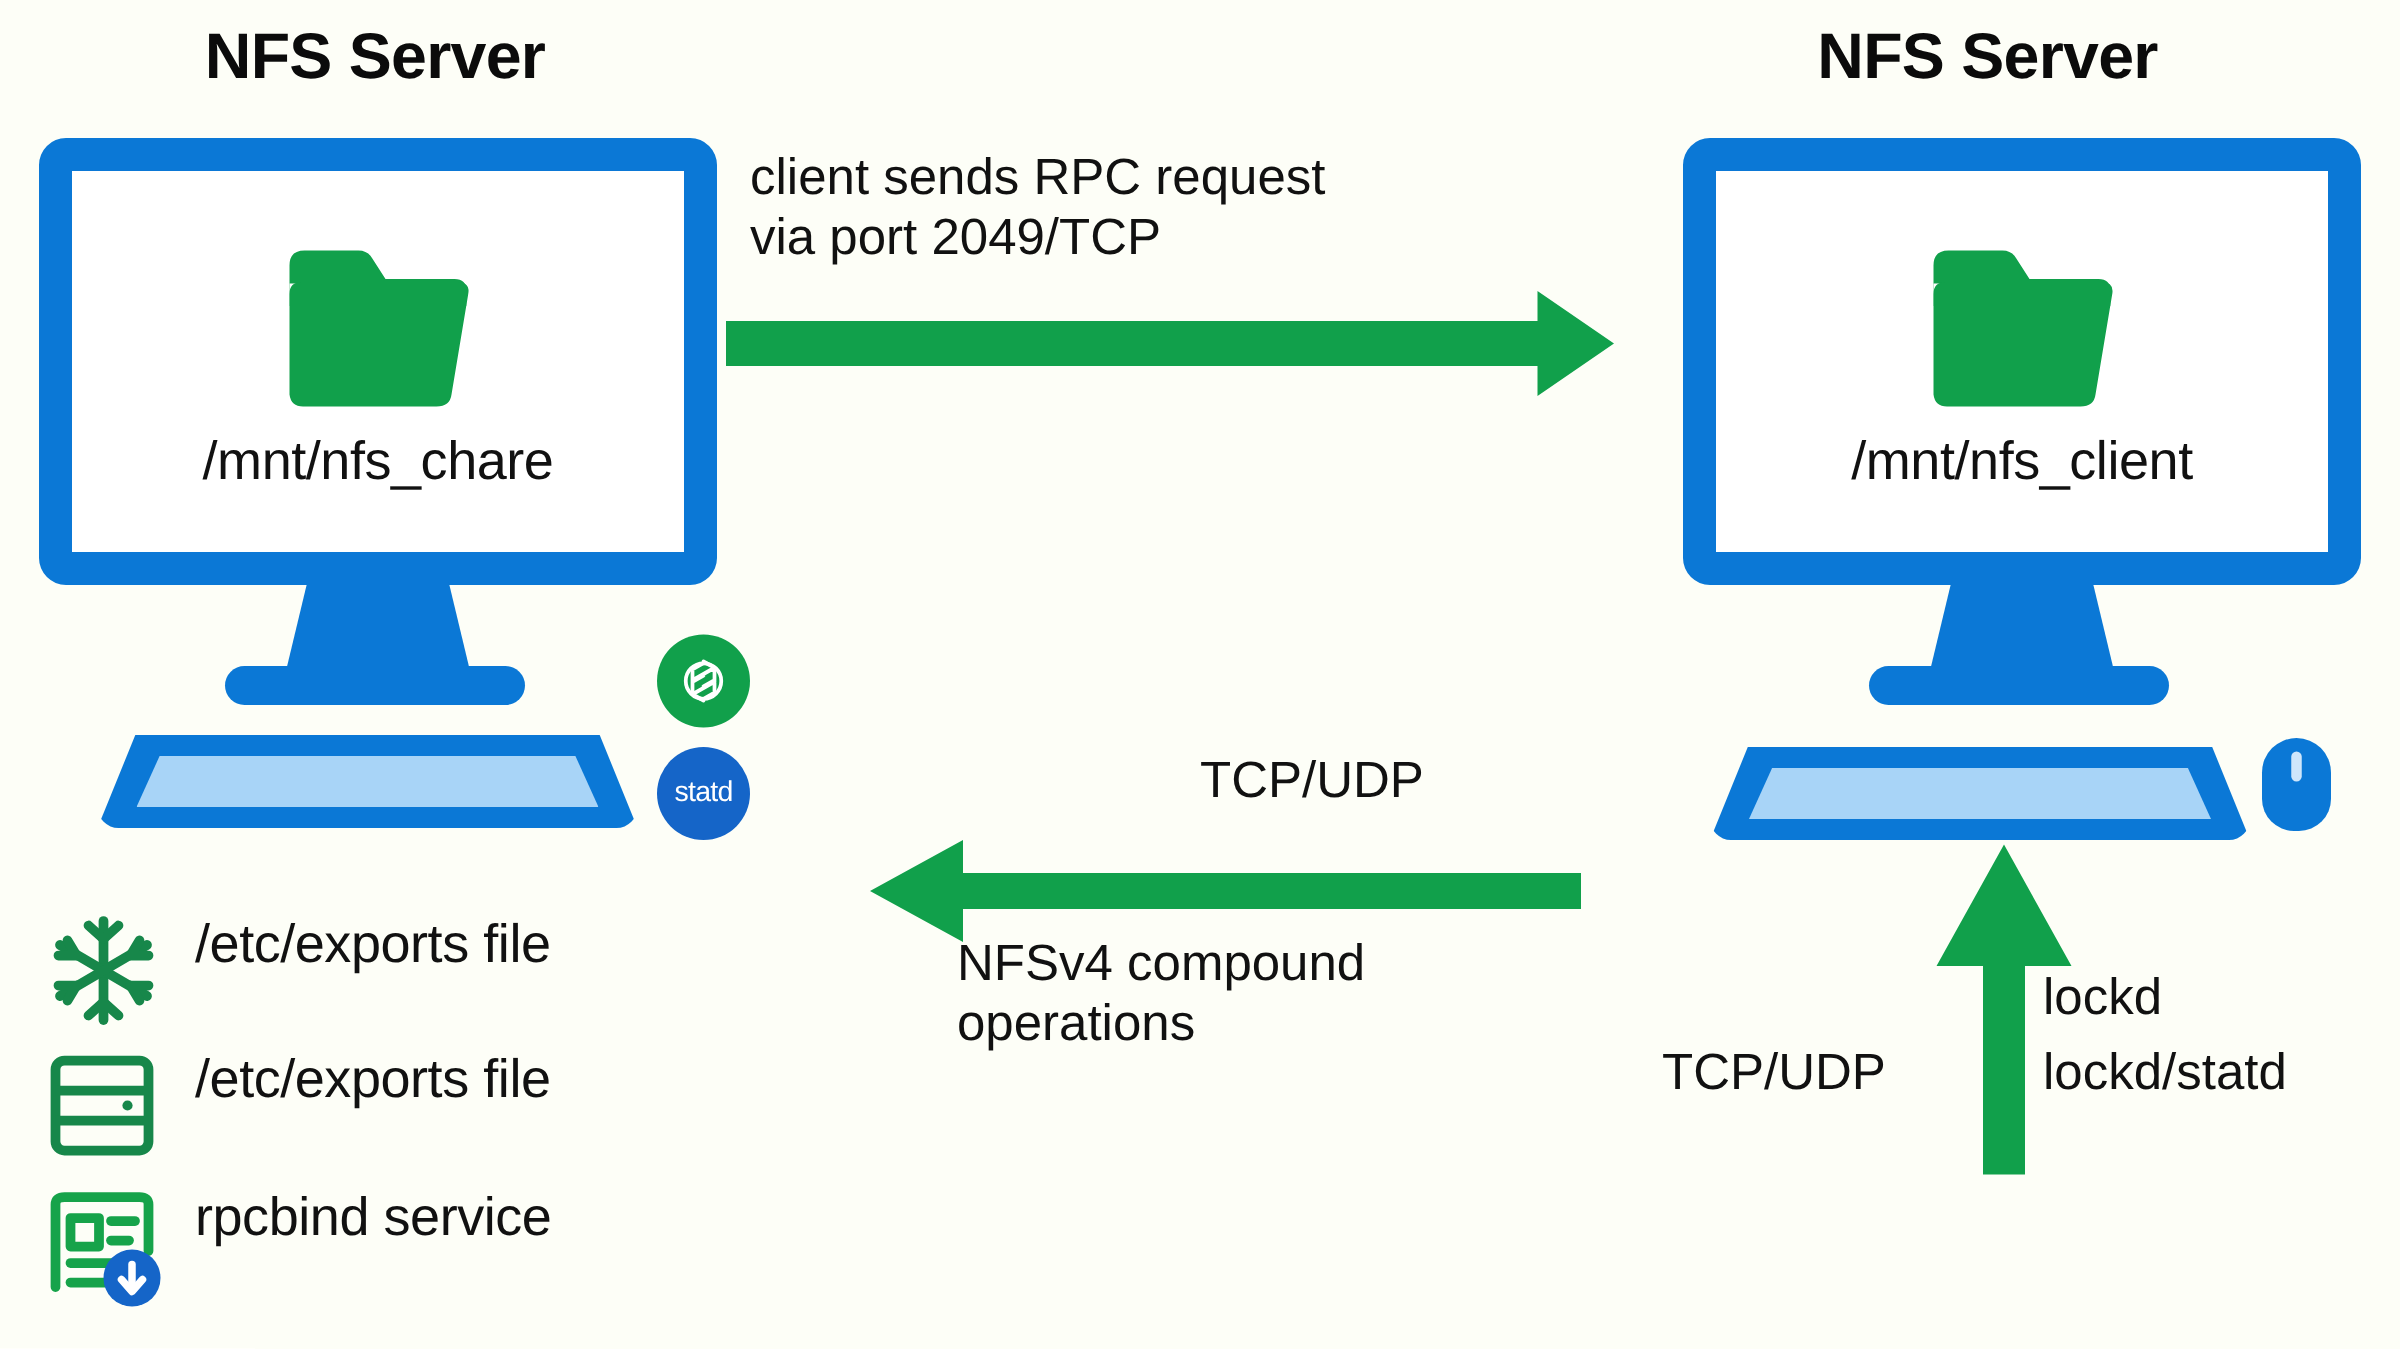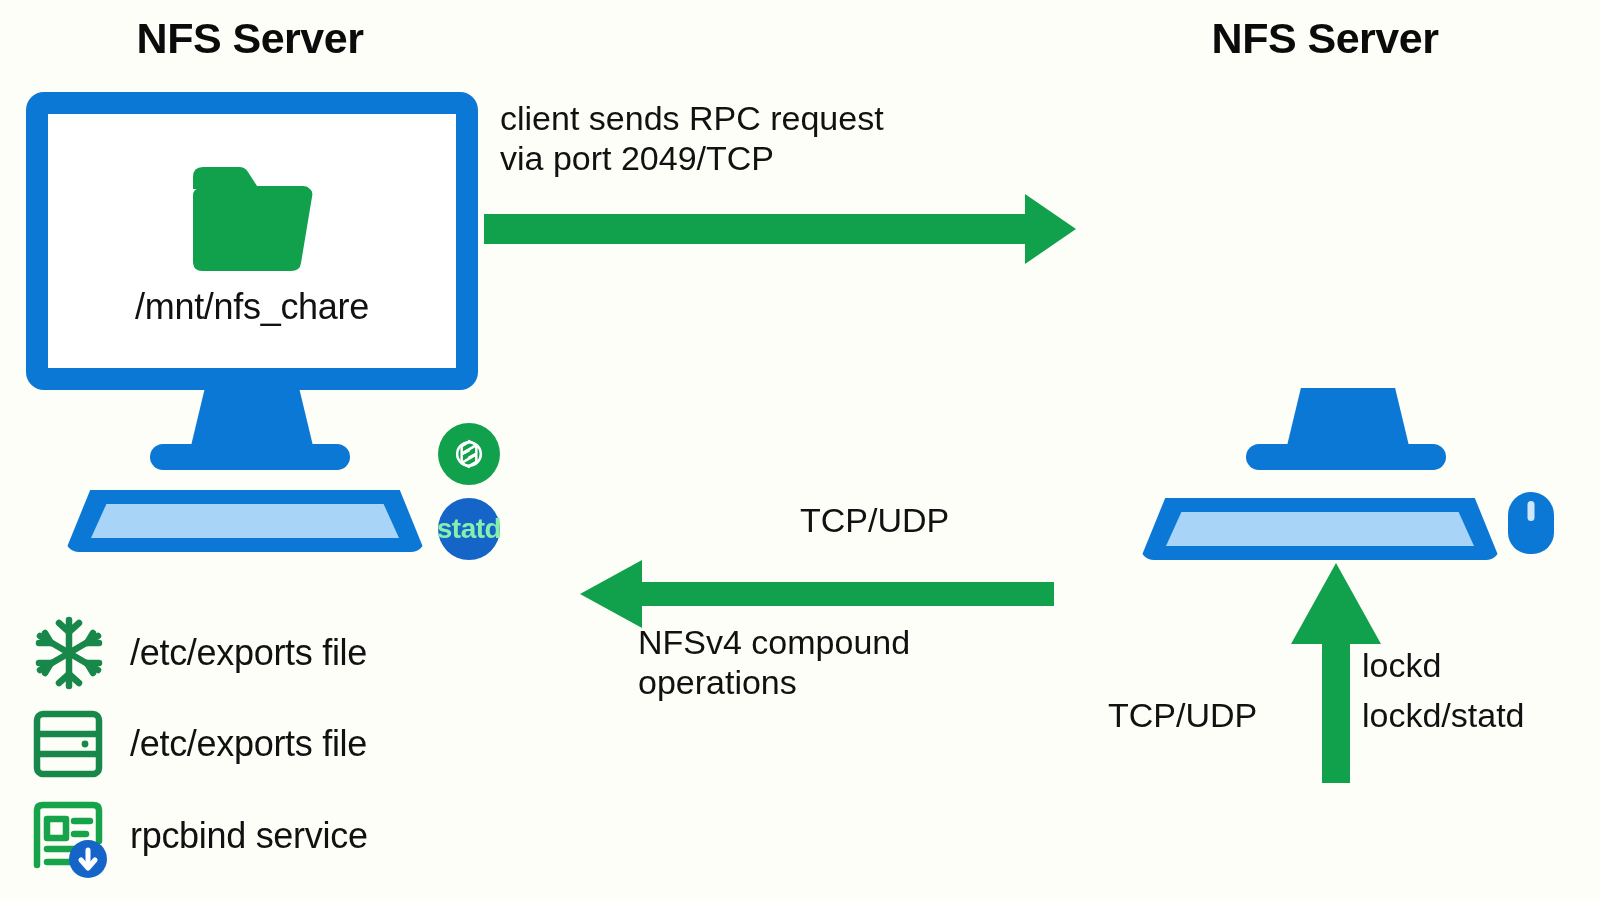--- a/index.html
+++ b/index.html
@@ -86,40 +86,39 @@
   
   .badge-circle {
     border-radius: 50%;
     display: flex;
     align-items: center;
     justify-content: center;
   }
   .badge-green { background: #11a04b; }
   .badge-blue  { background: #1565c8; }
   .badge-text {
-    color: #86efac;
-    font-weight: bold;
-    font-size: 28px;
+    color: #ffffff;
+    font-weight: normal;
+    font-size: 19px;
     letter-spacing: -0.5px;
   }
 
   
   .arrow-label {
     font-size: 34px;
     color: #111111;
     line-height: 1.18;
     text-align: left;
     white-space: pre-line;
   }
   .arrow-label.left  { text-align: left; }
 
   
   .legend-row {
     display: flex;
-    align-items: center;
     gap: 18px;
   }
   .legend-label {
     font-size: 36px;
     color: #111111;
     white-space: nowrap;
     letter-spacing: -0.3px;
   }
   .legend-icon { width: 86px; height: 78px; flex: 0 0 auto; position: relative; }
 </style>
@@ -161,20 +160,30 @@
   </div>
 
   <div class="abs arrow-label" style="left:500px; top:98px; width:560px;">client sends RPC request
 via port 2049/TCP</div>
   <svg class="abs" style="left:480px; top:192px;" width="600" height="74" viewBox="0 0 600 74">
     <path d="M4 22 L545 22 L545 2 L596 37 L545 72 L545 52 L4 52 Z" fill="#11a04b"></path>
   </svg>
 
   <div class="abs title" style="left:1110px; top:14px; width:430px;">NFS Server</div>
 
+  <div class="abs monitor-frame" style="left:1122px; top:92px; width:452px; height:298px;">
+    <div class="screen-inner">
+      <svg class="folder-icon" width="130" height="125" viewBox="0 0 130 125">
+        <path d="M6 22 Q6 12 16 12 L52 12 Q58 12 61 17 L70 31 L116 31 Q124 31 124 39 L124 49 L6 49 Z" fill="#11a04b"></path>
+        <path d="M6 55 L124 55 L124 41 Q124 34 116 34 L62 34 L6 34 Z" fill="#ffffff"></path>
+        <path d="M6 41 Q6 33 14 33 L118 33 Q127 33 125 42 L114 108 Q113 116 104 116 L15 116 Q7 116 6 108 Z" fill="#11a04b"></path>
+      </svg>
+      <div class="mount-label">/mnt/nfs_client</div>
+    </div>
+  </div>
   <div class="abs monitor-neck" style="left:1286px; top:388px; width:124px; height:62px; clip-path: polygon(12% 0, 88% 0, 100% 100%, 0 100%);"></div>
   <div class="abs monitor-base" style="left:1246px; top:444px; width:200px; height:26px;"></div>
   <div class="abs keyboard-outer" style="left:1140px; top:498px; width:360px; height:62px; clip-path: polygon(7% 0, 93% 0, 100% 100%, 0 100%);">
     <div class="abs keyboard-inner" style="left:26px; top:14px; width:308px; height:34px; clip-path: polygon(5% 0, 95% 0, 100% 100%, 0 100%);"></div>
   </div>
   <div class="abs mouse" style="left:1508px; top:492px; width:46px; height:62px;"></div>
 
   <div class="abs arrow-label" style="left:800px; top:500px; width:240px;">TCP/UDP</div>
   <svg class="abs" style="left:576px; top:556px;" width="482" height="76" viewBox="0 0 482 76">
     <path d="M478 26 L66 26 L66 4 L4 38 L66 72 L66 50 L478 50 Z" fill="#11a04b"></path>

